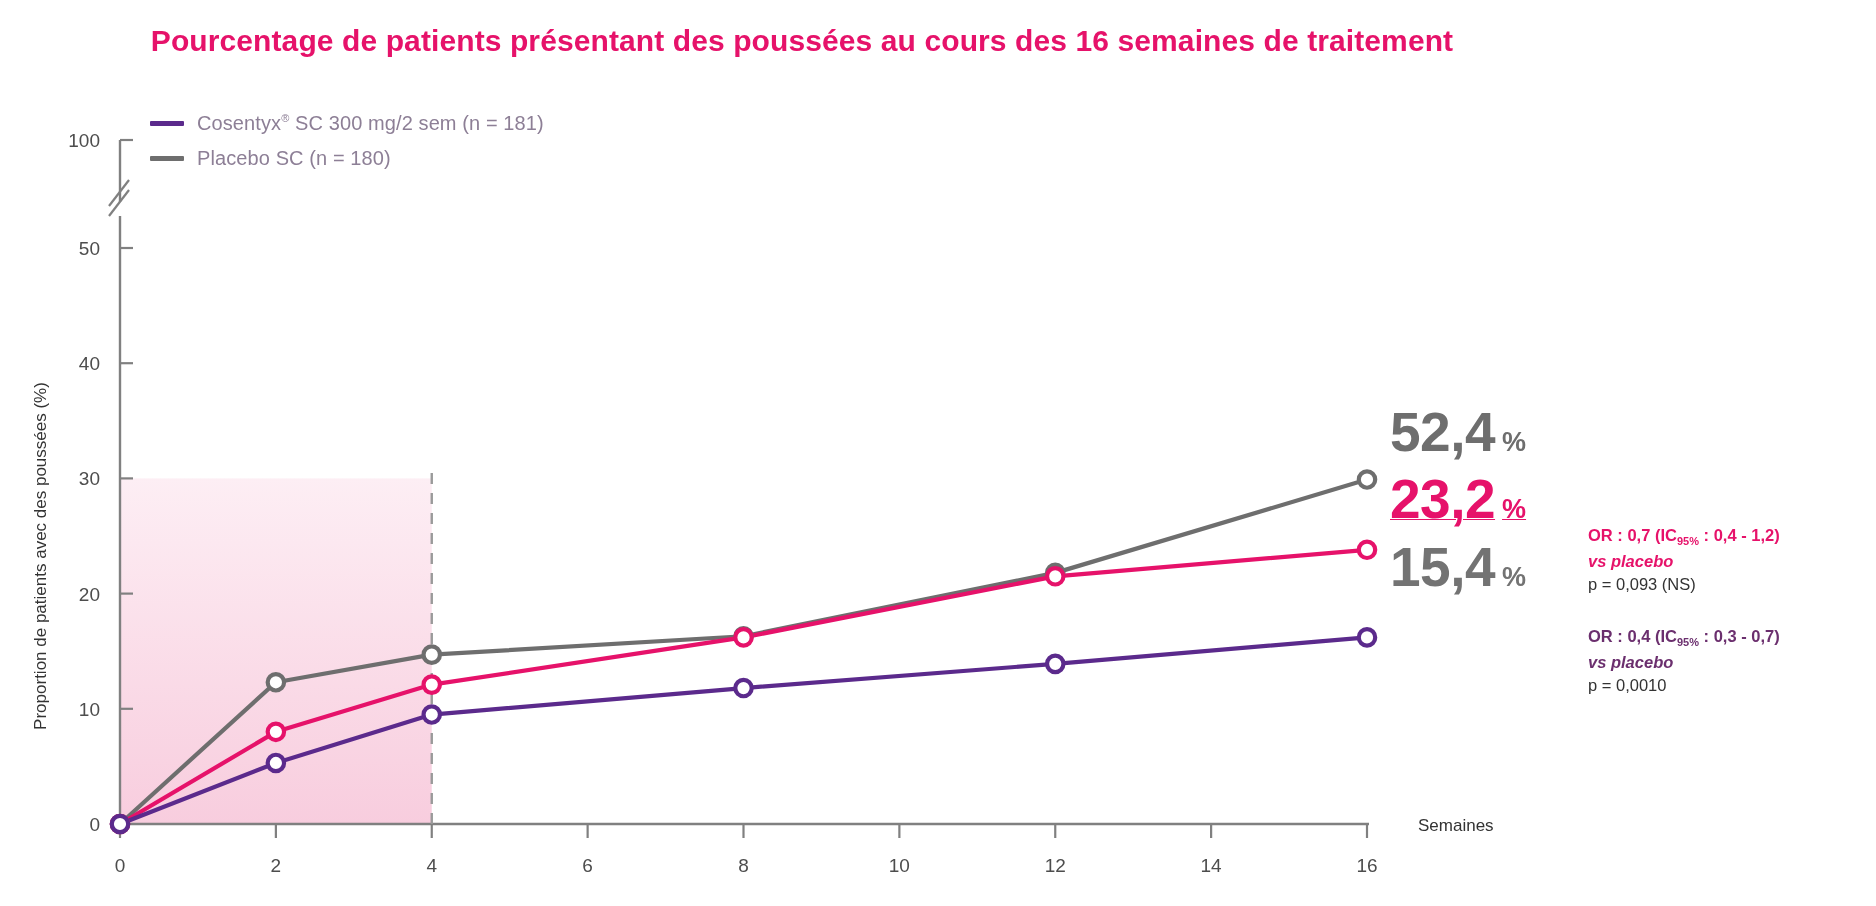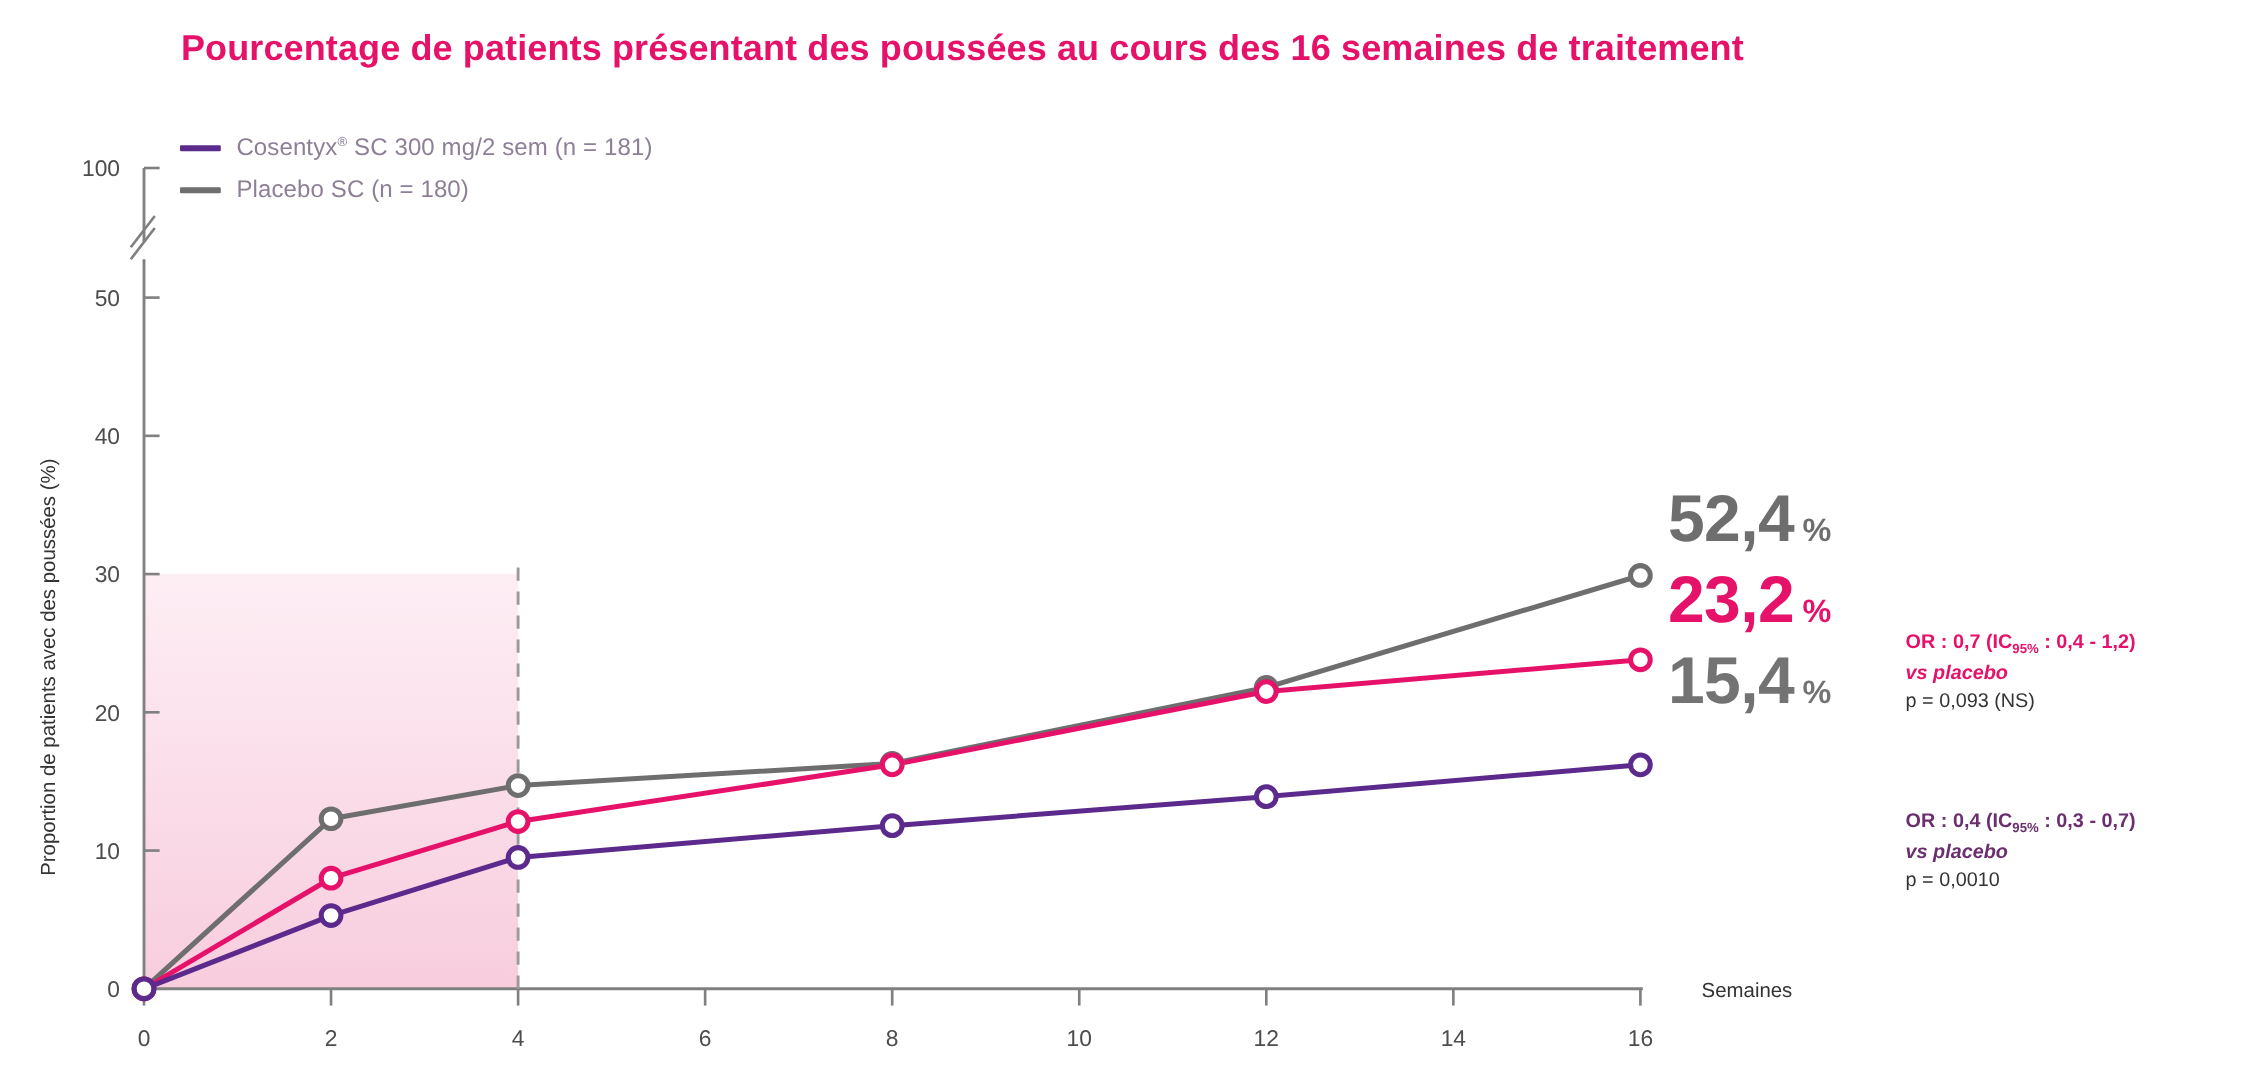--- a/index.html
+++ b/index.html
@@ -207,29 +207,29 @@
       </div>
       <div class="legend-row">
         <span class="legend-swatch" style="background: rgb(110, 110, 110);"></span>
         <span class="legend-label">Placebo SC (n = 180)</span>
       </div>
     </div>
 
 
   <div id="end-labels-host">
       <div class="end-label" style="left: 1390px; top: 405px; color: rgb(110, 110, 110);"><span class="big">52,4</span><span class="pct">%</span></div>
-      <div class="end-label" style="left: 1390px; top: 472px; color: rgb(230, 18, 106);"><span class="big">23,2</span><span class="pct">%</span></div>
+      <div class="end-label" style="left: 1390px; top: 472px; color: rgb(230, 18, 106); text-decoration: underline;"><span class="big">23,2</span><span class="pct">%</span></div>
       <div class="end-label" style="left: 1390px; top: 540px; color: #737373;"><span class="big">15,4</span><span class="pct">%</span></div>
     </div>
   <div id="stats-host">
       <div class="stat-block" style="left: 1588px; top: 524px;">
         <div class="or-line" style="color: rgb(230, 18, 106);">OR : 0,7 (IC<sub>95%</sub> : 0,4 - 1,2)</div>
         <div class="vs" style="color: rgb(230, 18, 106);">vs placebo</div>
         <div class="p-line">p = 0,093 (NS)</div>
       </div>
       <div class="stat-block" style="left: 1588px; top: 625px;">
-        <div class="or-line" style="color: rgb(107, 47, 110); margin-top: 48px;">OR : 0,4 (IC<sub>95%</sub> : 0,3 - 0,7)</div>
+        <div class="or-line" style="color: rgb(107, 47, 110);">OR : 0,4 (IC<sub>95%</sub> : 0,3 - 0,7)</div>
         <div class="vs" style="color: rgb(107, 47, 110);">vs placebo</div>
         <div class="p-line">p = 0,0010</div>
       </div>
     </div>
 
 </div>
 
 </body></html>

